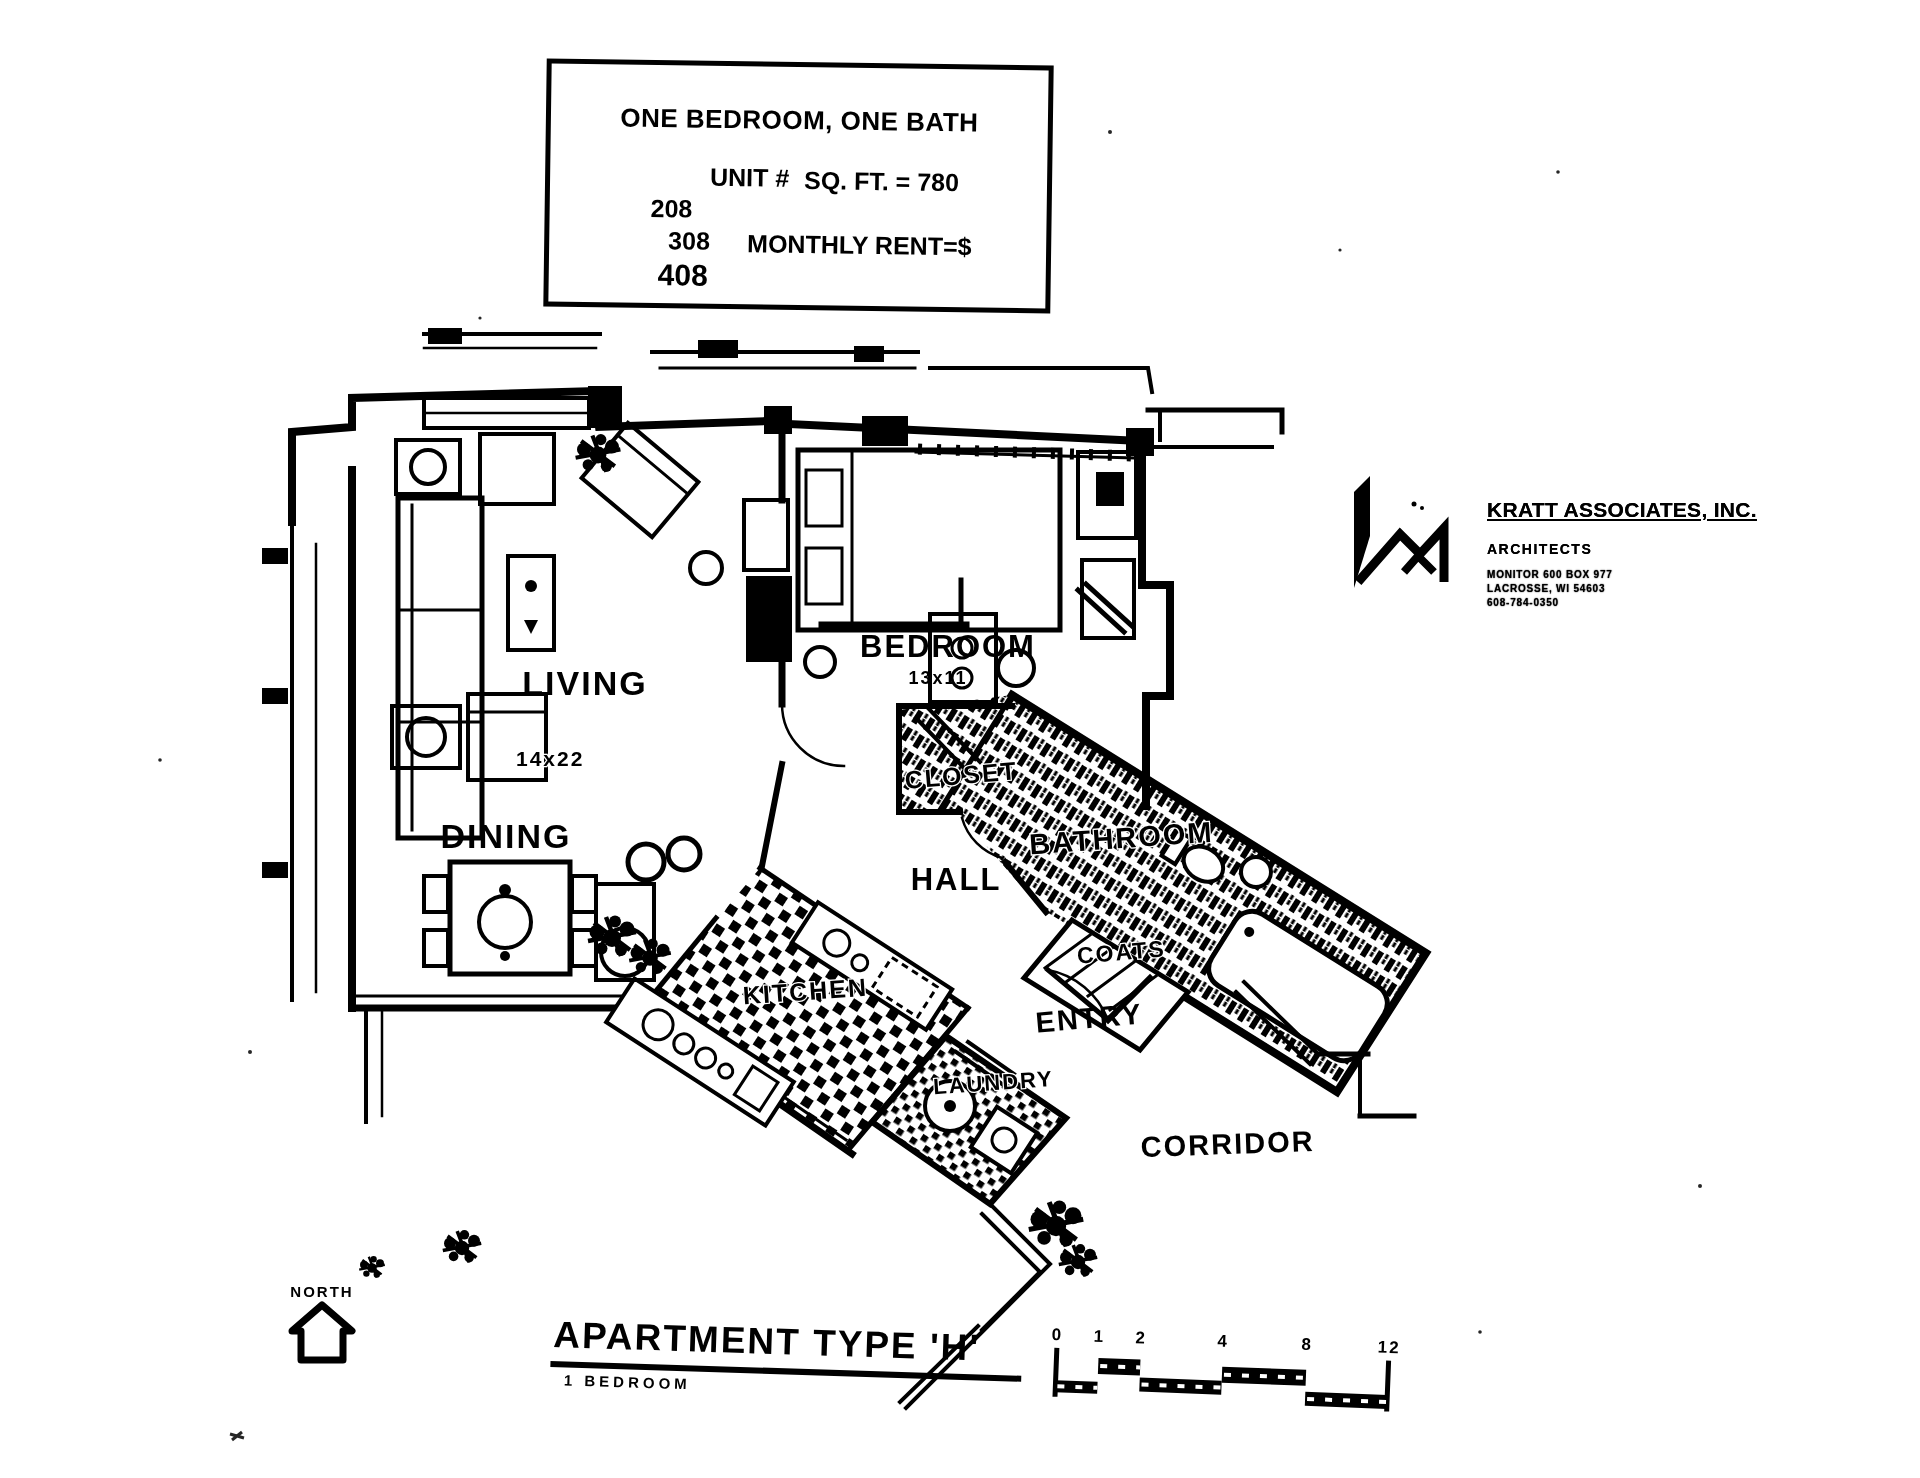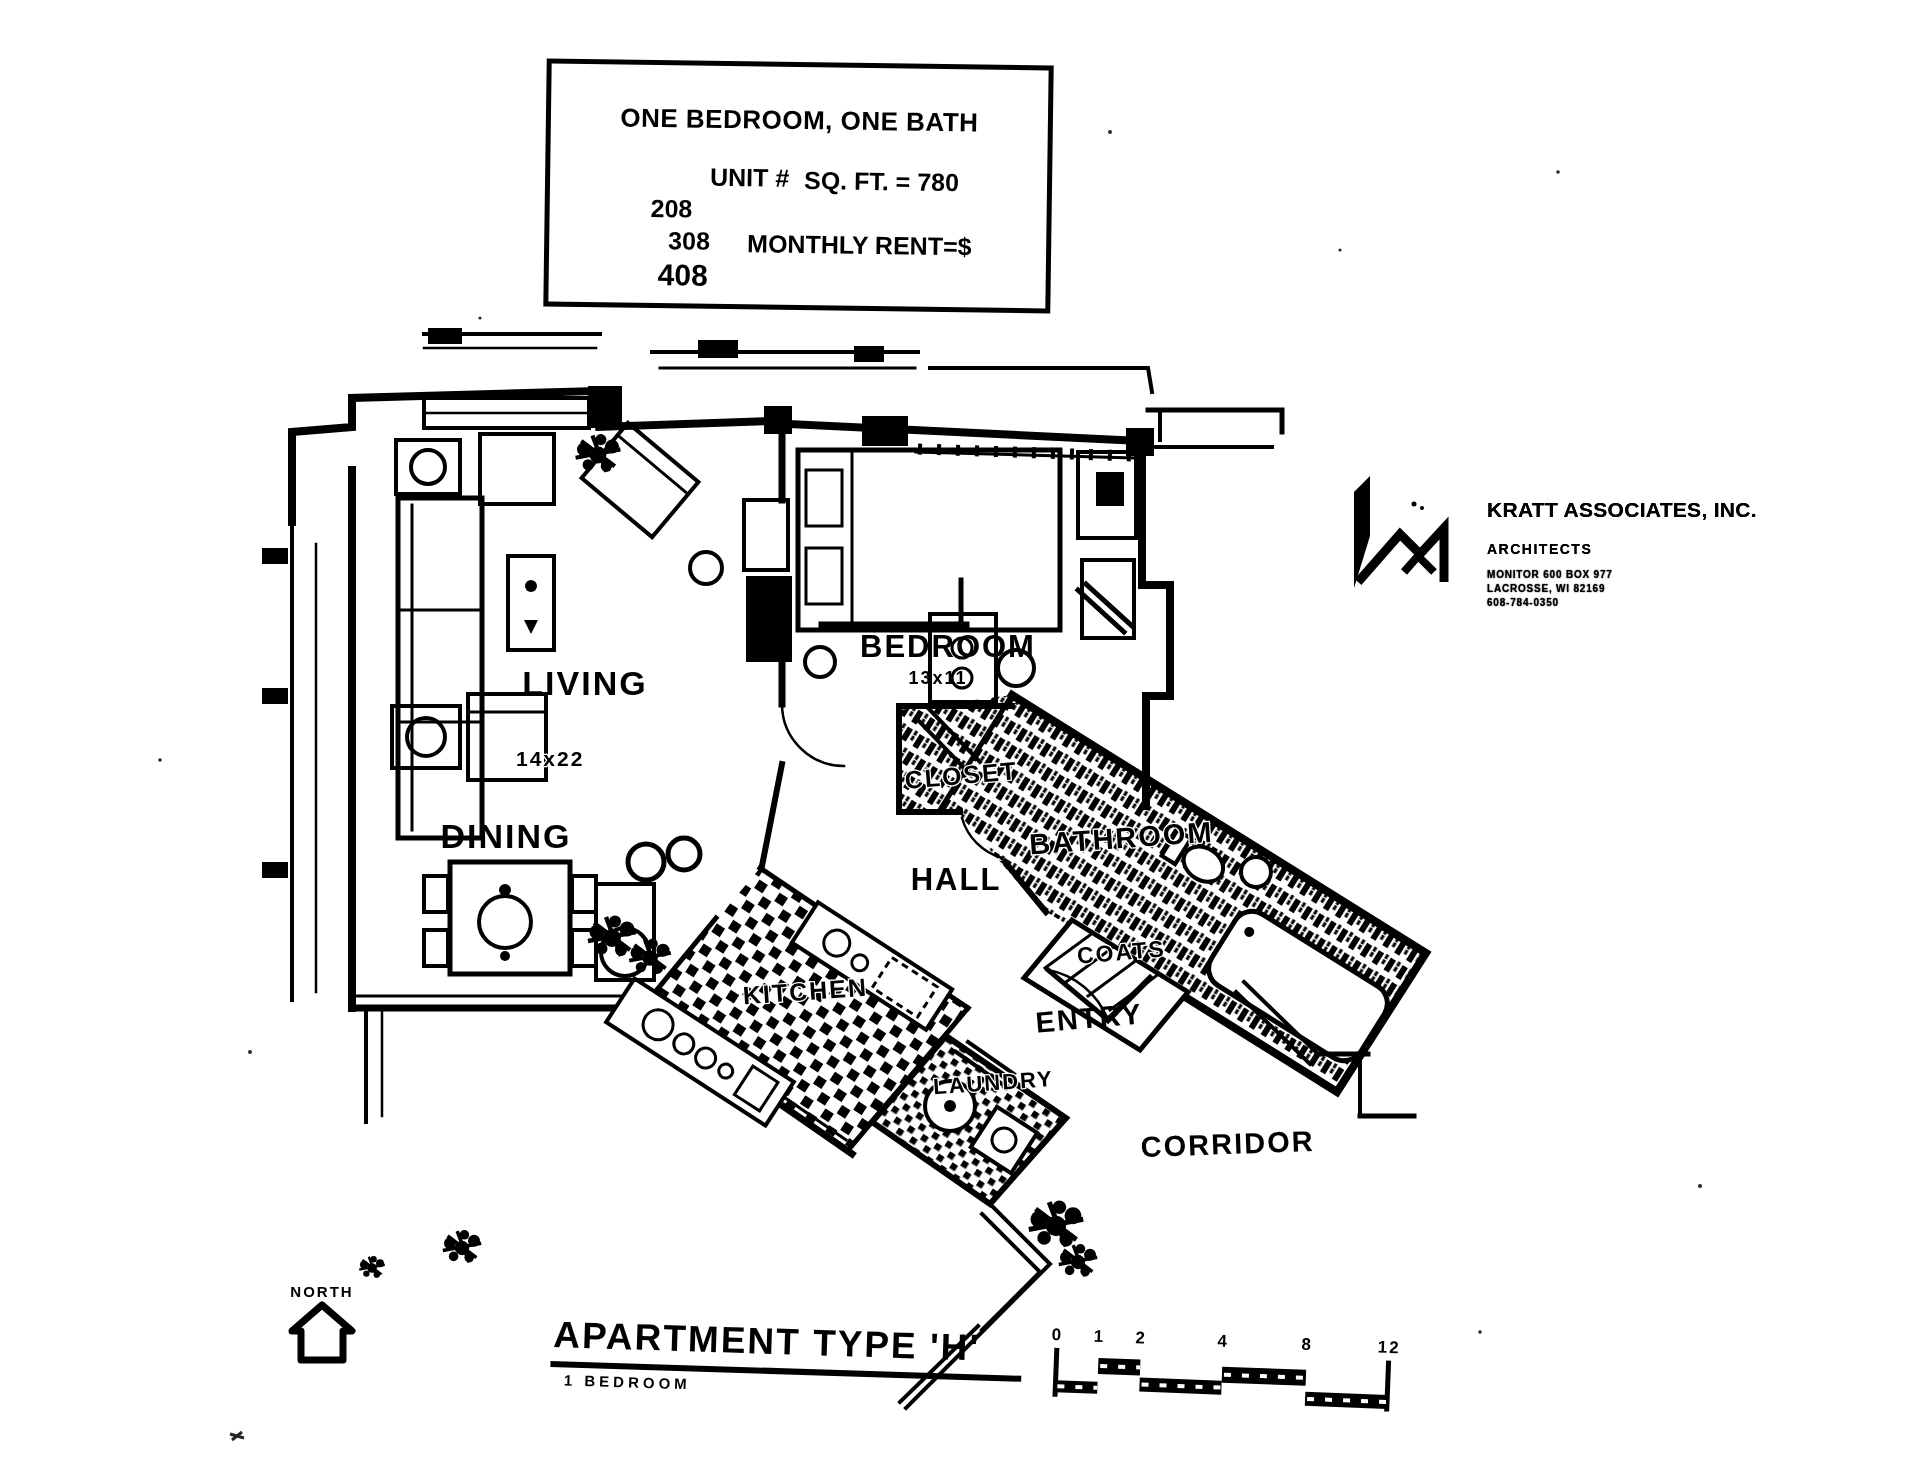--- a/index.html
+++ b/index.html
@@ -26,21 +26,21 @@
   .tb-heading{position:absolute;left:0;right:0;top:38px;text-align:center;font-size:26px;letter-spacing:.5px;}
   .tb-unit{position:absolute;left:160px;top:97px;font-size:25px;}
   .tb-sqft{position:absolute;left:254px;top:99px;font-size:25px;}
   .tb-n1{position:absolute;left:101px;top:129px;font-size:25px;}
   .tb-n2{position:absolute;left:119px;top:161px;font-size:25px;}
   .tb-rent{position:absolute;left:198px;top:163px;font-size:25px;}
   .tb-n3{position:absolute;left:109px;top:193px;font-size:30px;}
 
   
   .architect{position:absolute;left:1487px;top:498px;width:320px;}
-  .arch-name{font-size:21px;font-weight:bold;letter-spacing:.3px;text-shadow:0 0 .6px #000;}
+  .arch-name{font-size:21px;font-weight:bold;letter-spacing:.3px;text-shadow:0 0 .6px #000;text-decoration:underline;}
   .arch-title{font-size:14px;font-weight:bold;letter-spacing:1.5px;margin-top:19px;text-shadow:0 0 .6px #000;}
   .arch-small{font-size:10px;font-weight:bold;letter-spacing:.8px;line-height:14px;margin-top:11px;
               text-shadow:0 0 1.3px #000;}
 
   
   .footer{position:absolute;left:552px;top:1314px;transform:rotate(1.8deg);transform-origin:left top;}
   .footer-title{display:inline-block;font-size:37px;font-weight:bold;letter-spacing:2px;
                 border-bottom:6px solid #000;padding:0 42px 5px 2px;}
   .footer-sub{font-size:15px;font-weight:bold;letter-spacing:4px;margin-top:4px;margin-left:14px;}
 </style>
@@ -332,21 +332,21 @@
   <span class="tb-n2">308</span>
   <span class="tb-rent">MONTHLY RENT=$</span>
   <span class="tb-n3">408</span>
 </div>
 
 <div class="architect">
   <div class="arch-name">KRATT ASSOCIATES, INC.</div>
   <div class="arch-title">ARCHITECTS</div>
   <div class="arch-small">
     <div>MONITOR 600   BOX 977</div>
-    <div>LACROSSE, WI 82169</div>
+    <div>LACROSSE, WI 54603</div>
     <div>608-784-0350</div>
   </div>
 </div>
 
 <div class="footer">
   <div class="footer-title">APARTMENT TYPE 'H'</div>
   <div class="footer-sub">1 BEDROOM</div>
 </div>
 
 </div>

